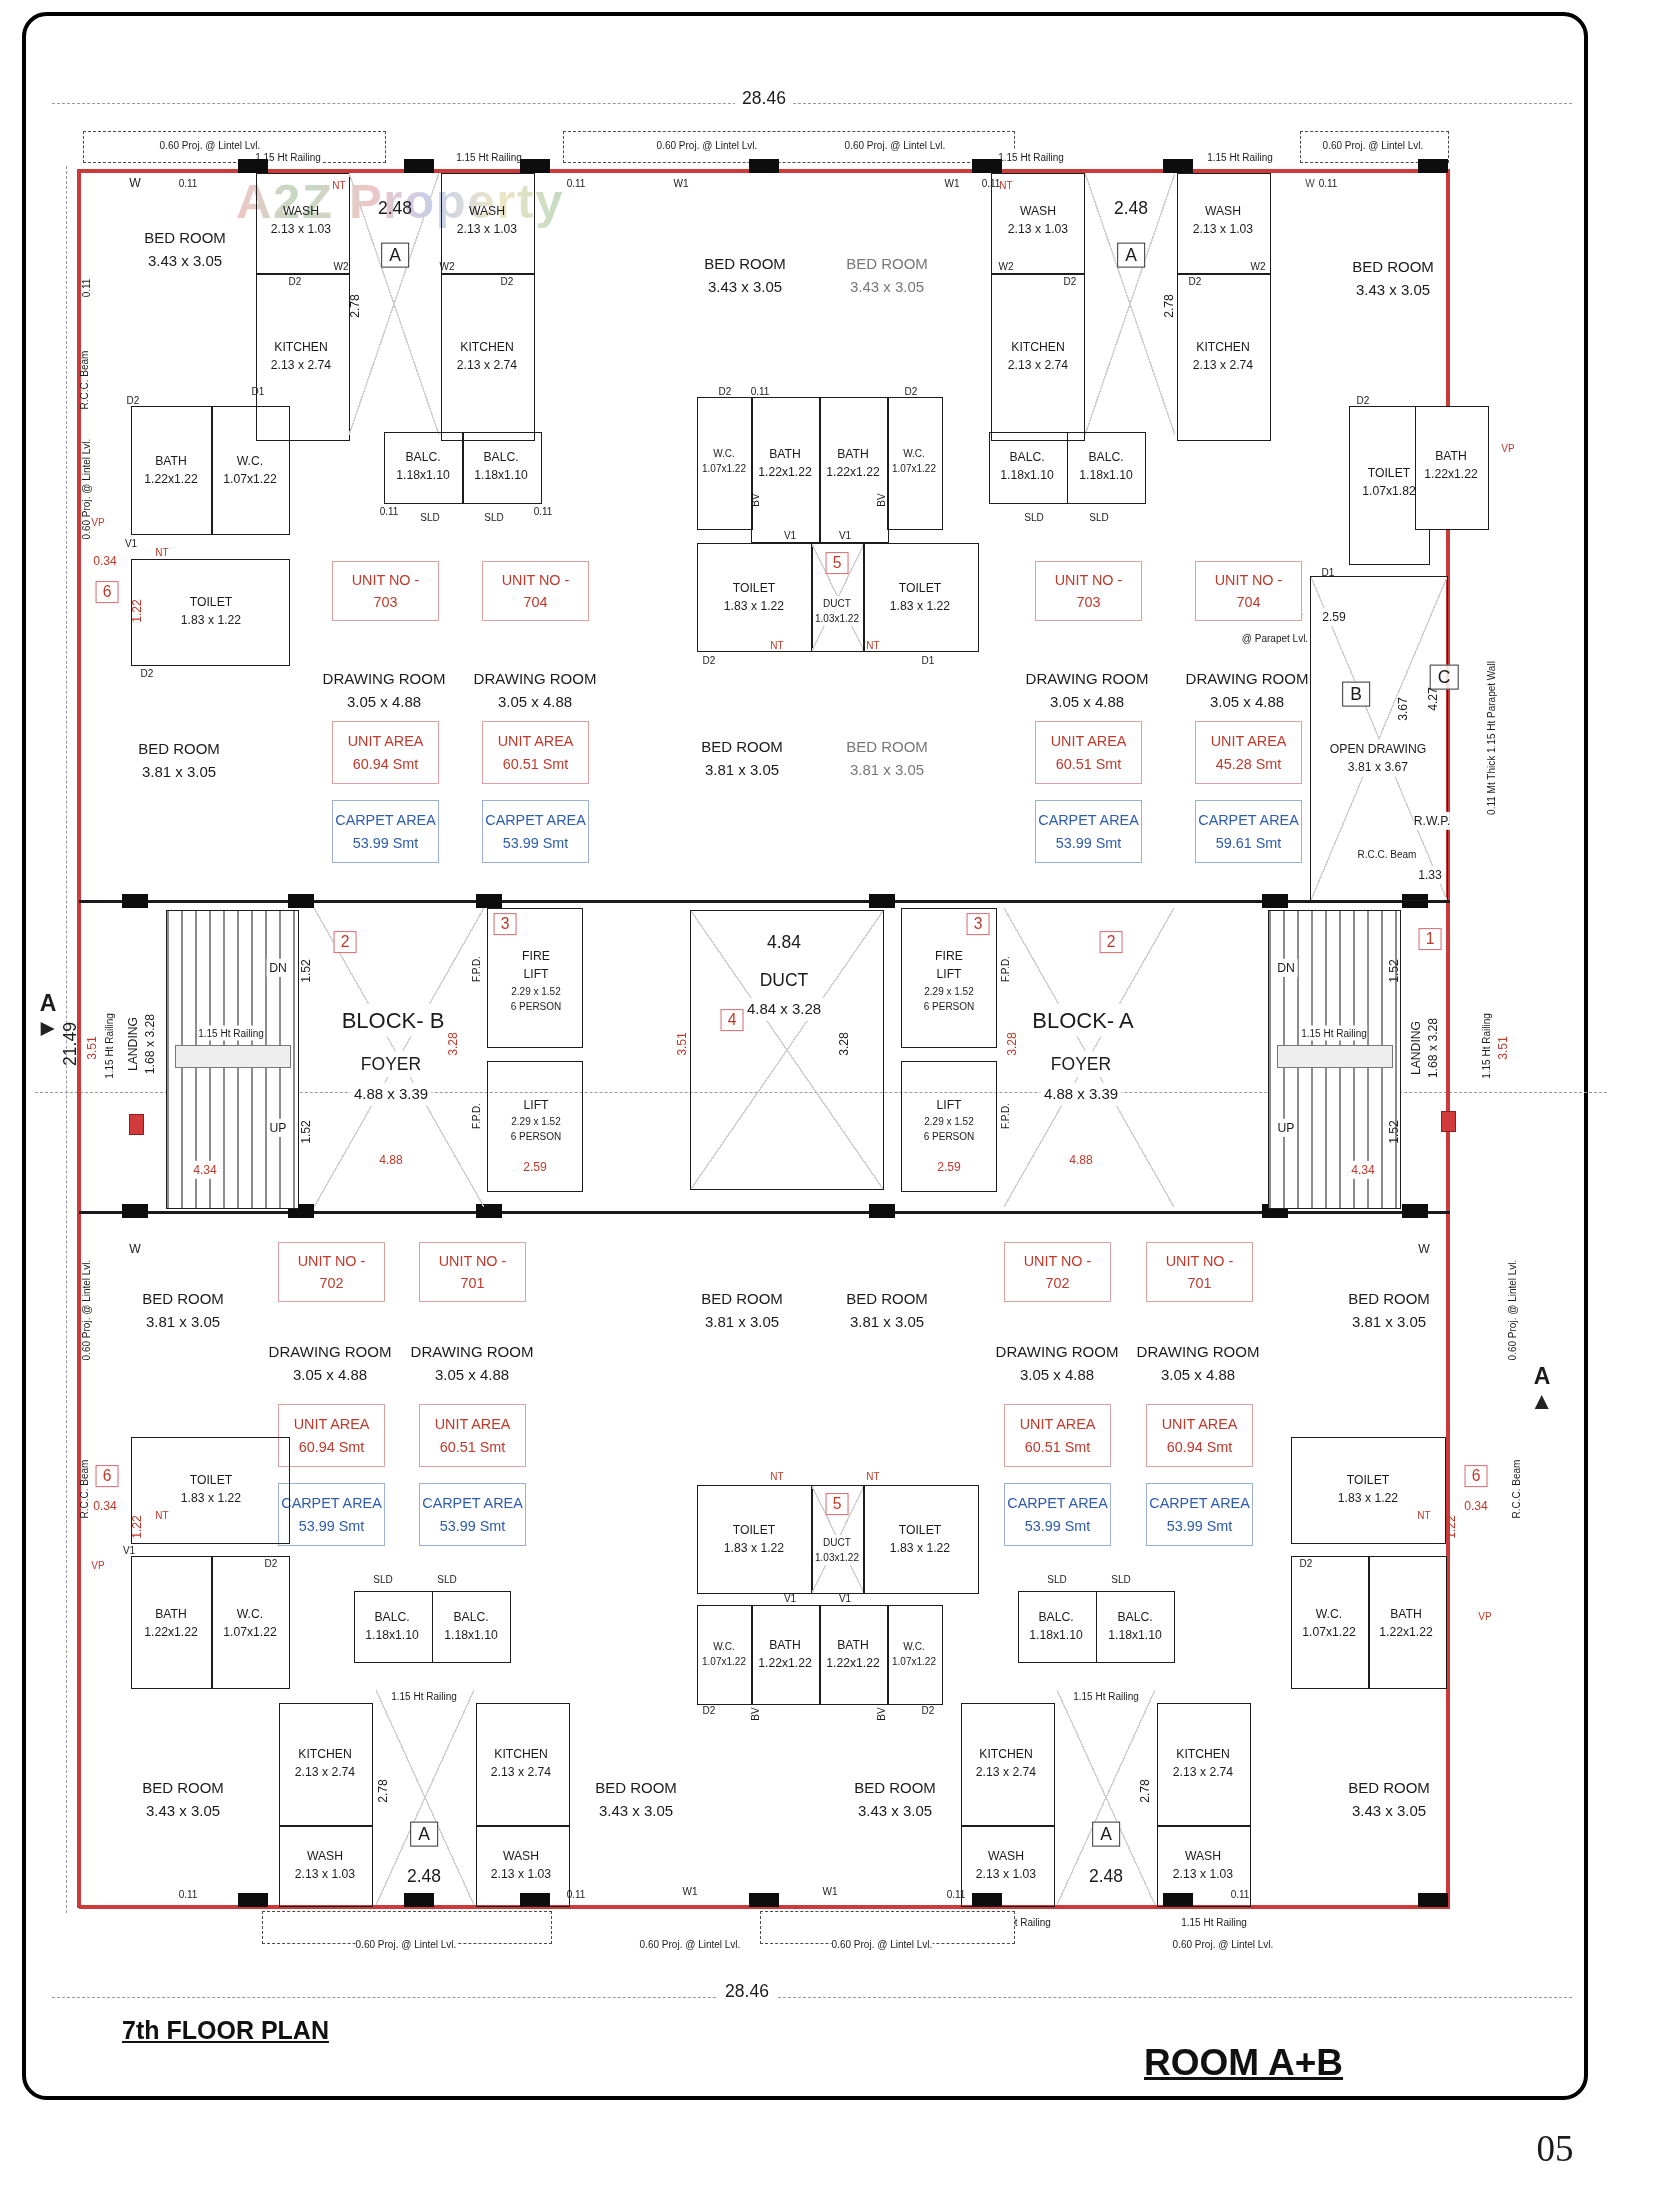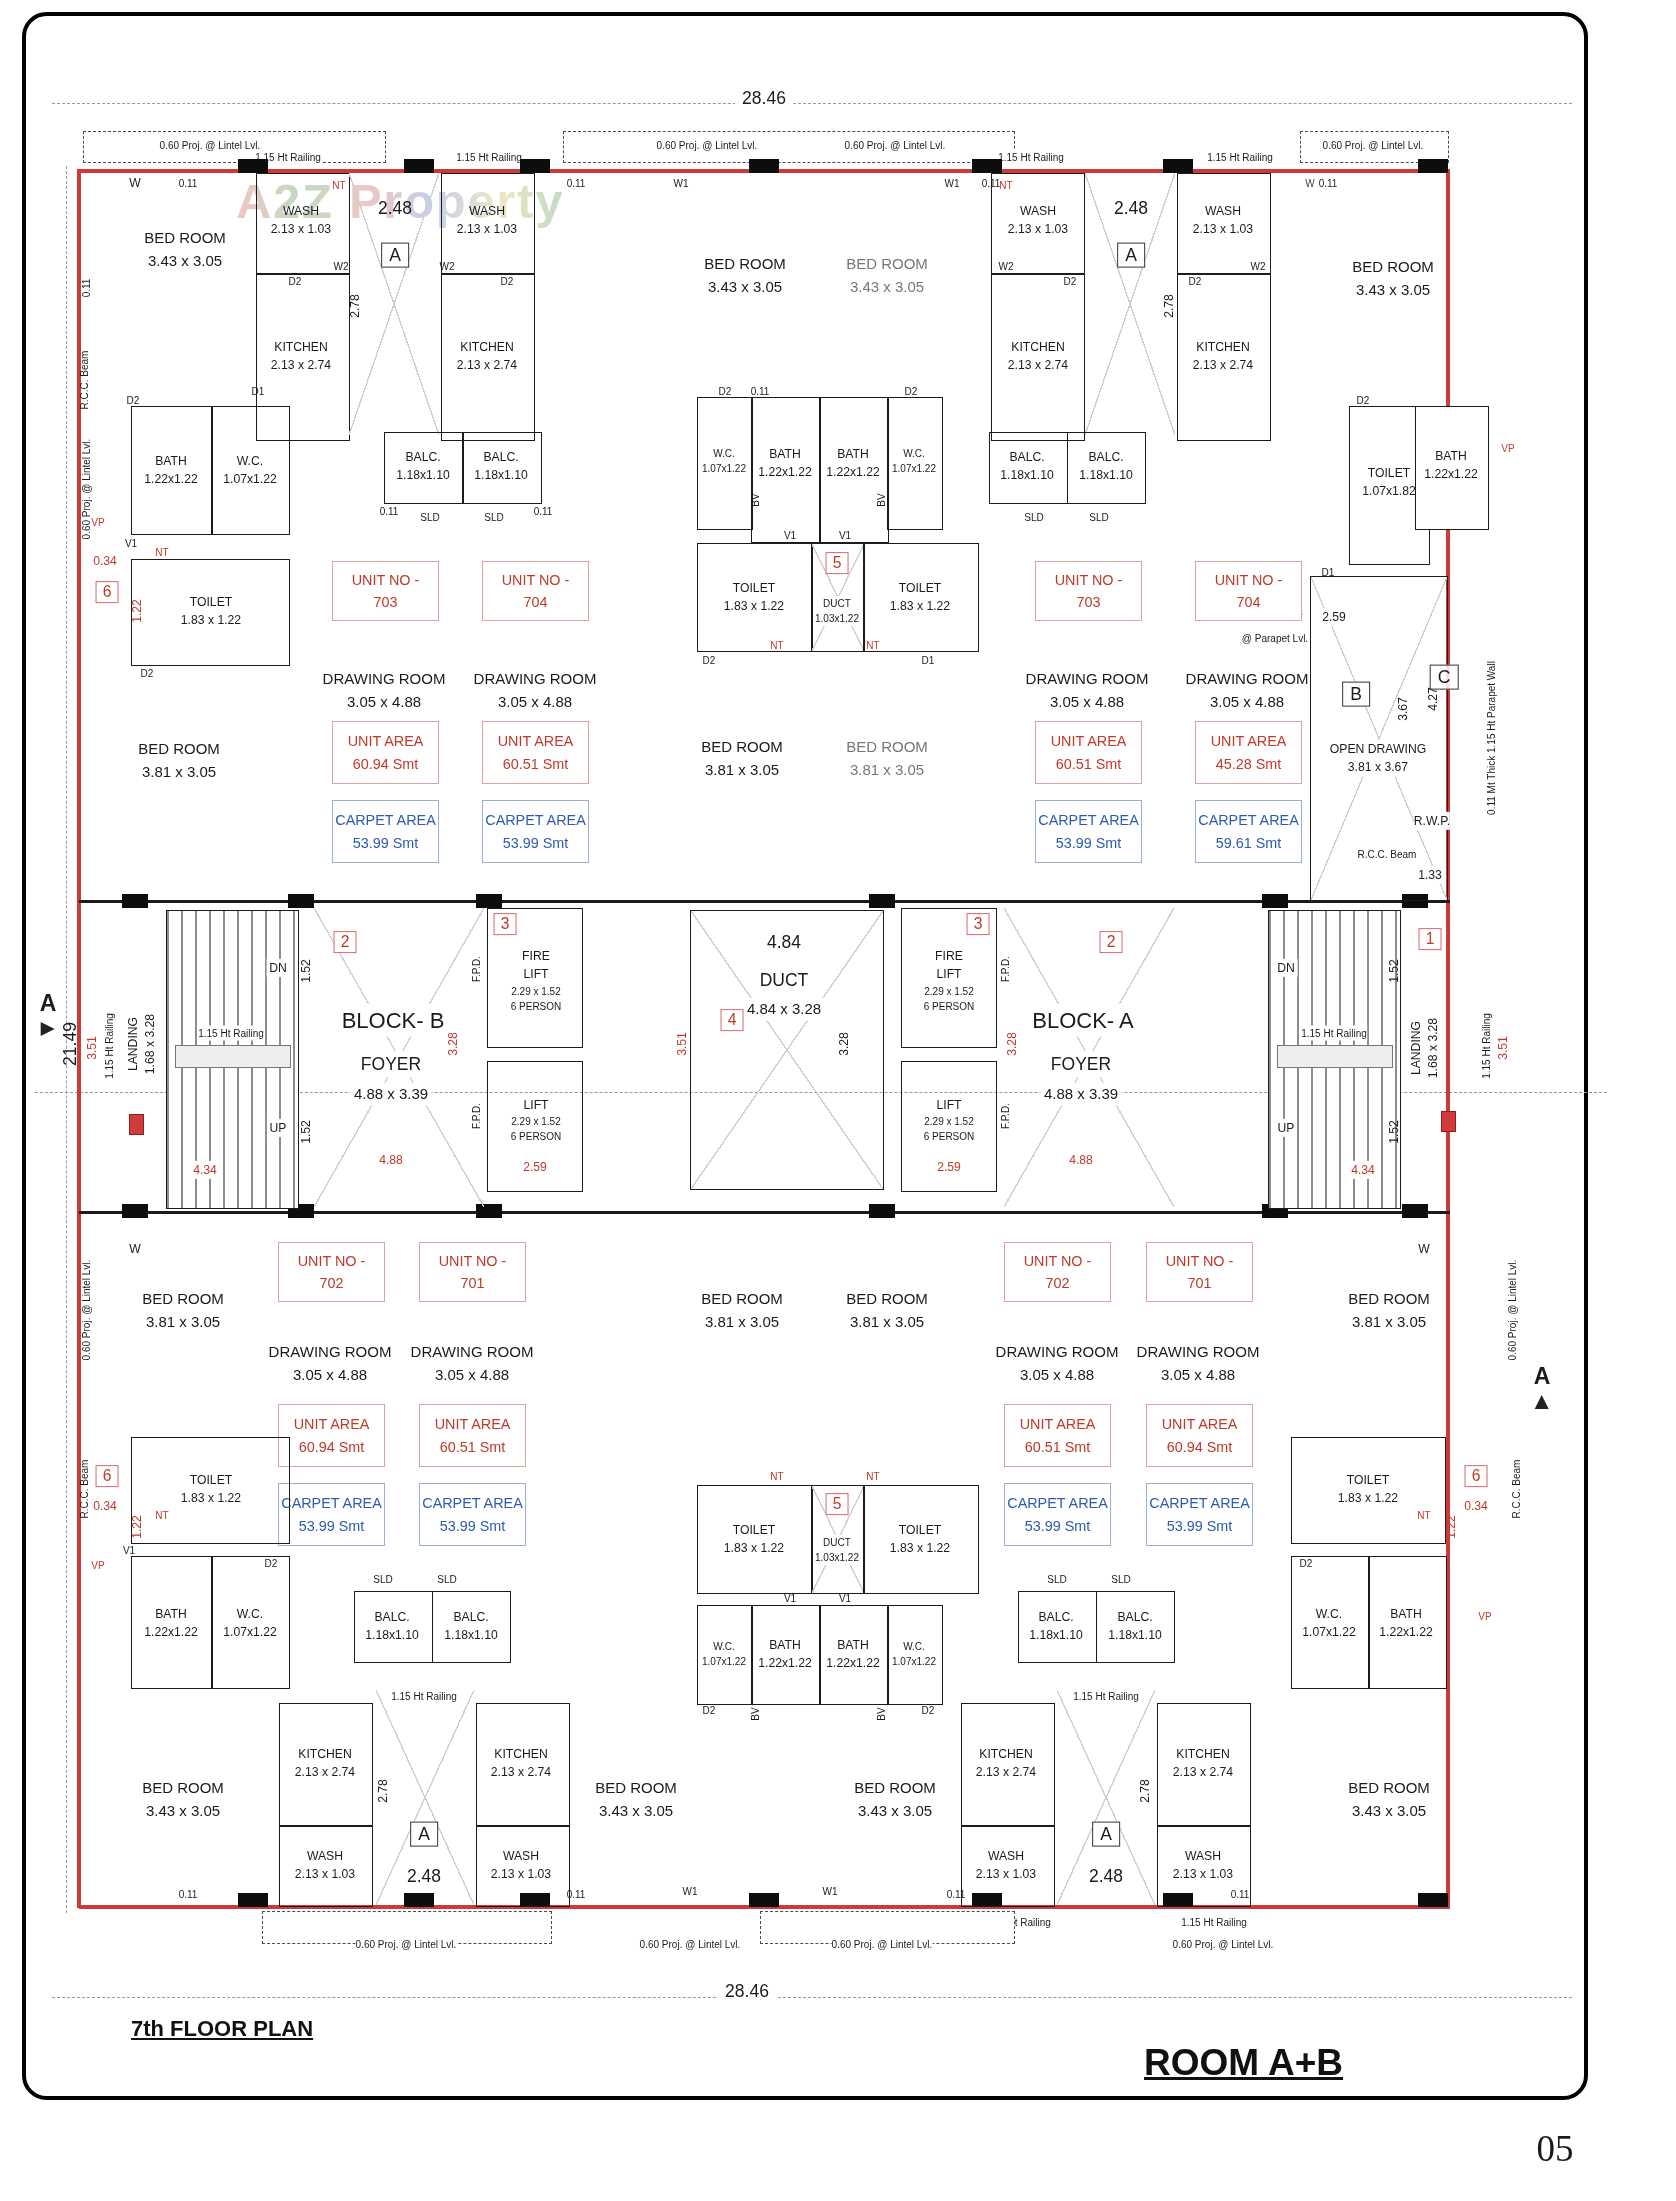--- a/index.html
+++ b/index.html
@@ -790,17 +790,17 @@
   <div class="hc xs" style="left:515px;top:1922px;background:#fff">1.15 Ht Railing</div>
   <div class="hc xs" style="left:1018px;top:1922px;background:#fff">1.15 Ht Railing</div>
   <div class="hc xs" style="left:1214px;top:1922px;background:#fff">1.15 Ht Railing</div>
   <div class="pr" style="left:262px;top:1911px;width:288px;height:31px"></div>
   <div class="pr" style="left:760px;top:1911px;width:253px;height:31px"></div>
   <div class="hc xs" style="left:406px;top:1944px;background:#fff">0.60 Proj. @ Lintel Lvl.</div>
   <div class="hc xs" style="left:690px;top:1944px;background:#fff">0.60 Proj. @ Lintel Lvl.</div>
   <div class="hc xs" style="left:882px;top:1944px;background:#fff">0.60 Proj. @ Lintel Lvl.</div>
   <div class="hc xs" style="left:1223px;top:1944px;background:#fff">0.60 Proj. @ Lintel Lvl.</div>
 
-  <div class="ttl" style="left:131px;top:2016px;font-size:22px">7th FLOOR PLAN</div>
+  <div class="ttl" style="left:122px;top:2016px;font-size:25px">7th FLOOR PLAN</div>
   <div class="ttl" style="left:1144px;top:2042px;font-size:37px">ROOM A+B</div>
   <div class="hc" style="left:1555px;top:2149px;font-size:37px;font-family:'Liberation Serif',serif">05</div>
 </div>
 
 
 </body></html>

